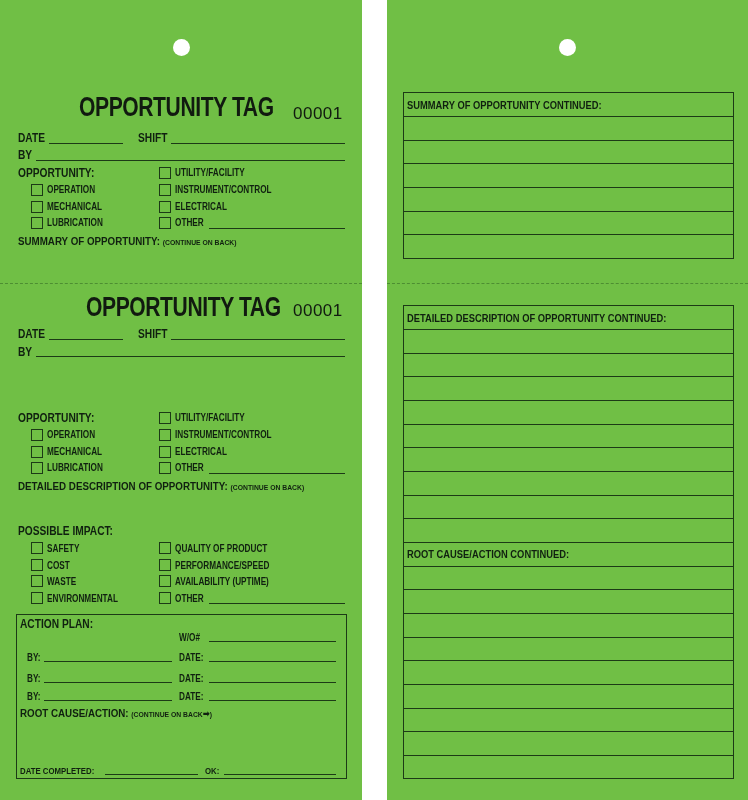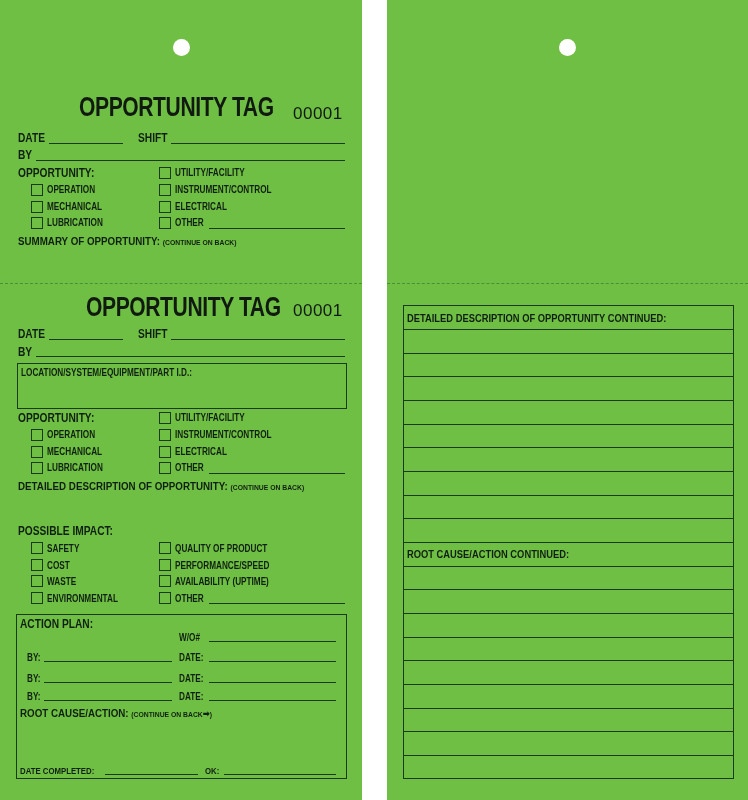--- a/index.html
+++ b/index.html
@@ -71,23 +71,20 @@
   <div class="abs serial" style="left:293px; top:301px;">00001</div>
 
   <div class="abs lbl" style="left:18px; top:327px;">DATE</div>
   <div class="line" style="left:49px; width:74px; top:339px;"></div>
   <div class="abs lbl" style="left:138px; top:327px;">SHIFT</div>
   <div class="line" style="left:171px; width:174px; top:339px;"></div>
 
   <div class="abs lbl" style="left:18px; top:345px;">BY</div>
   <div class="line" style="left:36px; width:309px; top:356px;"></div>
 
-  <div class="box" style="left:17px; top:363px; width:330px; height:46px;">
-    <div class="abs sm" style="left:3px; top:3px;">LOCATION/SYSTEM/EQUIPMENT/PART I.D.:</div>
-  </div>
 
   <div class="abs lbl" style="left:18px; top:411px;">OPPORTUNITY:</div>
 
   <div class="cb" style="left:31px; top:429px;"></div>
   <div class="abs sm" style="left:47px; top:429px;">OPERATION</div>
   <div class="cb" style="left:31px; top:446px;"></div>
   <div class="abs sm" style="left:47px; top:446px;">MECHANICAL</div>
   <div class="cb" style="left:31px; top:462px;"></div>
   <div class="abs sm" style="left:47px; top:462px;">LUBRICATION</div>
 
@@ -156,20 +153,29 @@
     <div class="abs sm" style="left:3px; top:150px; font-size:9.5px;">DATE COMPLETED:</div>
     <div class="line" style="left:88px; width:93px; top:159px;"></div>
     <div class="abs sm" style="left:188px; top:150px; font-size:9.5px;">OK:</div>
     <div class="line" style="left:207px; width:112px; top:159px;"></div>
   </div>
 </div>
 
 <div id="tag-back" class="tag">
   <div class="hole" style="left:172px;"></div>
 
+  <div class="box" style="left:16px; top:92px; width:331px; height:167px;">
+    <div class="abs hdr" style="left:3px; top:6px;">SUMMARY OF OPPORTUNITY CONTINUED:</div>
+    <div class="row" style="top:23px;"></div>
+    <div class="row" style="top:47px;"></div>
+    <div class="row" style="top:70px;"></div>
+    <div class="row" style="top:94px;"></div>
+    <div class="row" style="top:118px;"></div>
+    <div class="row" style="top:141px;"></div>
+  </div>
 
   <div class="perf"></div>
 
   <div class="box" style="left:16px; top:305px; width:331px; height:474px;">
     <div class="abs hdr" style="left:3px; top:6px;">DETAILED DESCRIPTION OF OPPORTUNITY CONTINUED:</div>
     <div class="row" style="top:23px;"></div>
     <div class="row" style="top:47px;"></div>
     <div class="row" style="top:70px;"></div>
     <div class="row" style="top:94px;"></div>
     <div class="row" style="top:118px;"></div>

